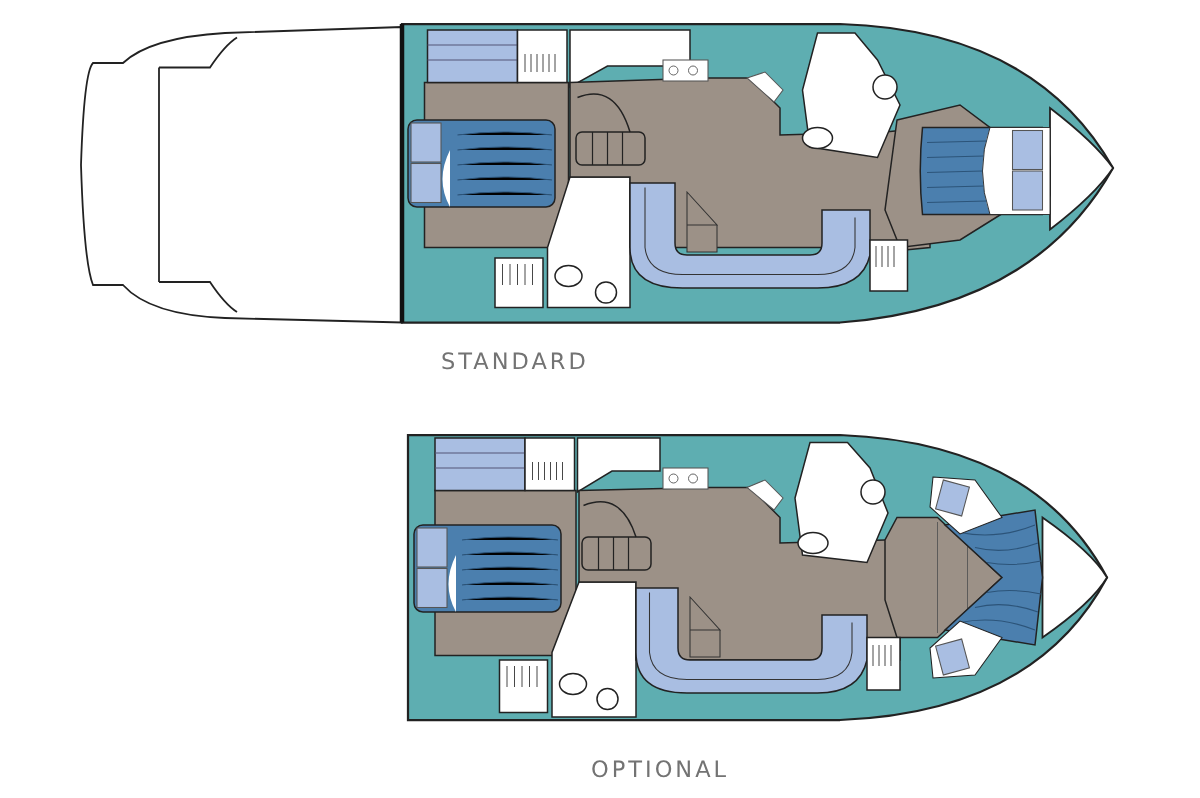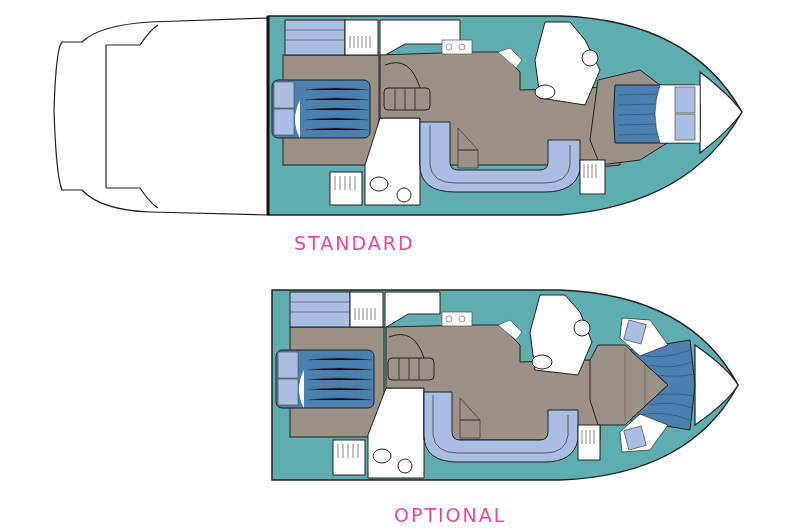--- a/index.html
+++ b/index.html
@@ -1,18 +1,18 @@
 <!DOCTYPE html>
 <html><head>
 <meta charset="utf-8">
 <style>
   html,body{margin:0;padding:0;background:#ffffff;}
   body{width:800px;height:532px;position:relative;overflow:hidden;font-family:"Liberation Sans",sans-serif;}
   .plan{position:absolute;left:0;top:0;}
-  .label{position:absolute;font-family:"DejaVu Sans",sans-serif;font-size:19px;letter-spacing:2px;color:#ec4899;font-weight:normal;}
+  .label{position:absolute;font-family:"DejaVu Sans",sans-serif;font-size:15px;letter-spacing:2px;color:#737373;font-weight:normal;}
 </style>
 </head>
 <body>
 
 <svg class="plan" width="800" height="532" viewBox="0 0 800 532" xmlns="http://www.w3.org/2000/svg">
 
   <g>
 
     <g fill="#fff" stroke="#222" stroke-width="1.2">
       <path d="M268 18 L150 22 Q100 25 82 42 L62 42 Q56 48 54 110 Q56 175 62 190 L82 190 Q100 210 150 212 L268 215 Z"></path>

